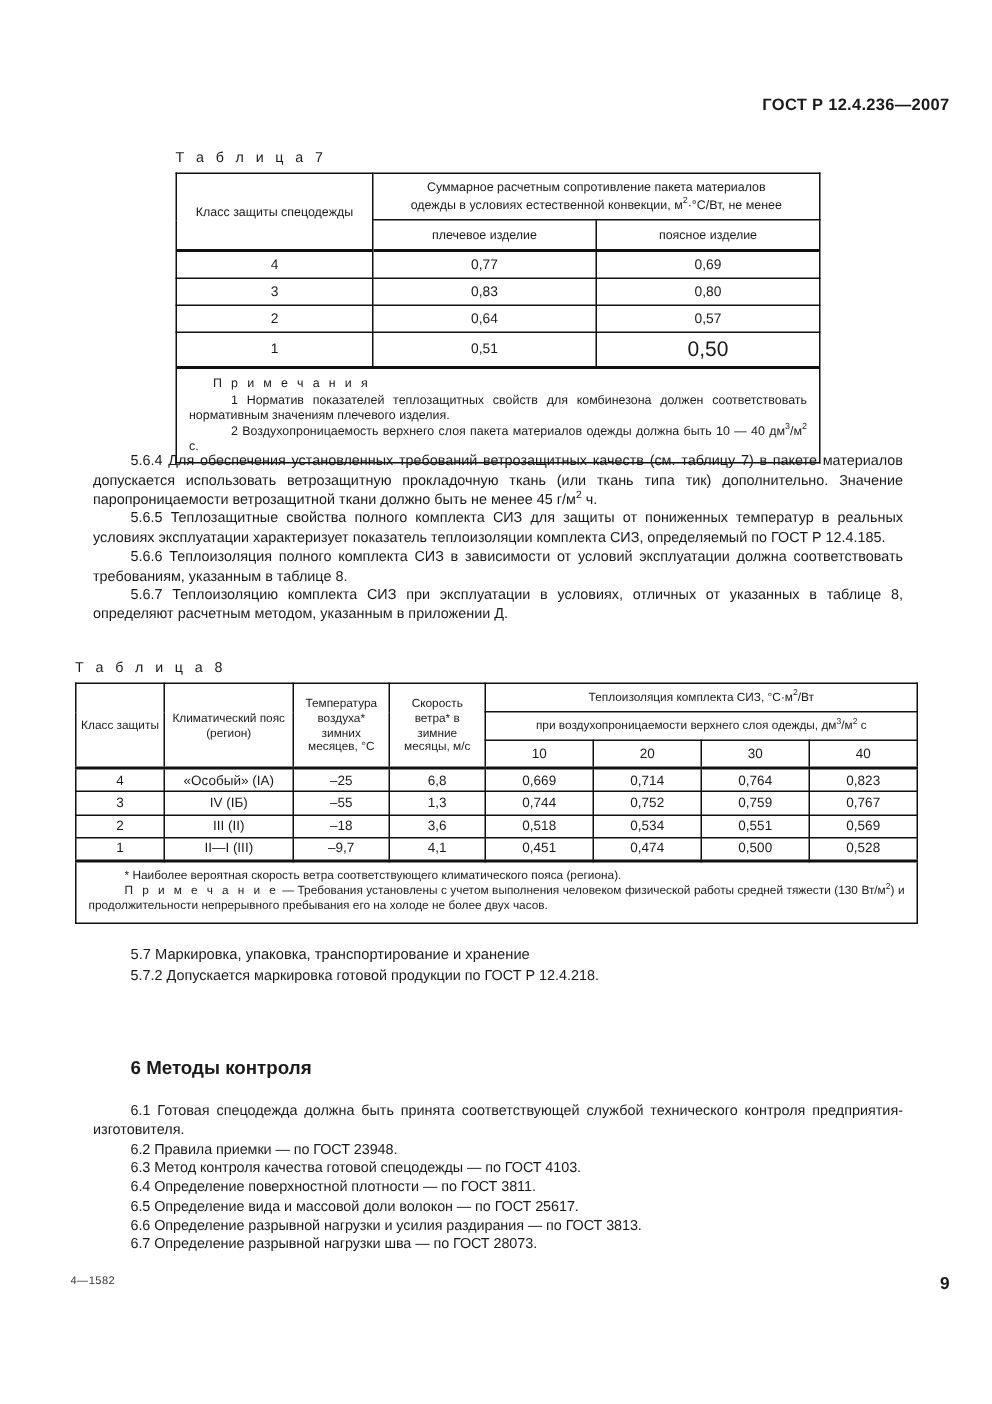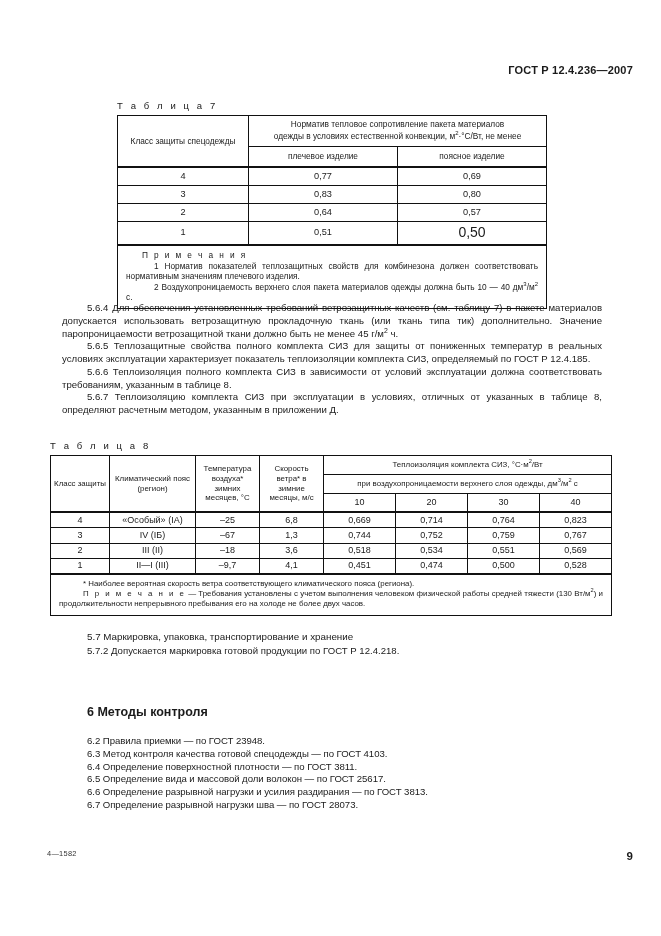--- a/index.html
+++ b/index.html
@@ -157,21 +157,21 @@
     <table class="gost" id="t7">
       <colgroup>
         <col style="width:131px">
         <col style="width:149px">
         <col style="width:149px">
       </colgroup>
       <tbody>
         <tr>
           <td rowspan="2" style="height:40px">Класс защиты спецодежды</td>
           <td colspan="2" style="height:26px;line-height:1.4">
-            <span>Норматив тепловое сопротивление пакета материалов</span><br>
+            <span>Суммарное расчетным сопротивление пакета материалов</span><br>
             <span>одежды в условиях естественной конвекции, м</span><sup>2</sup><span>·°С/Вт, не менее</span>
           </td>
         </tr>
         <tr>
           <td style="height:15px">плечевое изделие</td>
           <td style="height:15px">поясное изделие</td>
         </tr>
 
         <tr>
           <td class="thick-top" style="font-size:9.2px;height:13px">4</td>
@@ -259,21 +259,21 @@
           <td class="thick-top">–25</td>
           <td class="thick-top">6,8</td>
           <td class="thick-top">0,669</td>
           <td class="thick-top">0,714</td>
           <td class="thick-top">0,764</td>
           <td class="thick-top">0,823</td>
         </tr>
         <tr class="t8-data">
           <td>3</td>
           <td>IV (IБ)</td>
-          <td>–67</td>
+          <td>–55</td>
           <td>1,3</td>
           <td>0,744</td>
           <td>0,752</td>
           <td>0,759</td>
           <td>0,767</td>
         </tr>
         <tr class="t8-data">
           <td>2</td>
           <td>III (II)</td>
           <td>–18</td>
@@ -304,20 +304,21 @@
     </table>
   </div>
 
   <div class="sec-heading" style="top:631px">5.7 Маркировка, упаковка, транспортирование и хранение</div>
   <div class="body-text" style="top:645px">
     <p>5.7.2 Допускается маркировка готовой продукции по ГОСТ Р 12.4.218.</p>
   </div>
 
   <div class="sec-heading-big" style="top:705px">6 Методы контроля</div>
   <div class="body-text" style="top:735px">
+    <p>6.1 Готовая спецодежда должна быть принята соответствующей службой технического контроля предприятия-изготовителя.</p>
     <p class="tight">6.2 Правила приемки — по ГОСТ 23948.</p>
     <p class="tight">6.3 Метод контроля качества готовой спецодежды — по ГОСТ 4103.</p>
     <p class="tight">6.4 Определение поверхностной плотности — по ГОСТ 3811.</p>
     <p class="tight">6.5 Определение вида и массовой доли волокон — по ГОСТ 25617.</p>
     <p class="tight">6.6 Определение разрывной нагрузки и усилия раздирания — по ГОСТ 3813.</p>
     <p class="tight">6.7 Определение разрывной нагрузки шва — по ГОСТ 28073.</p>
   </div>
 
   <div class="footer-left">4—1582</div>
   <div class="footer-page">9</div>

